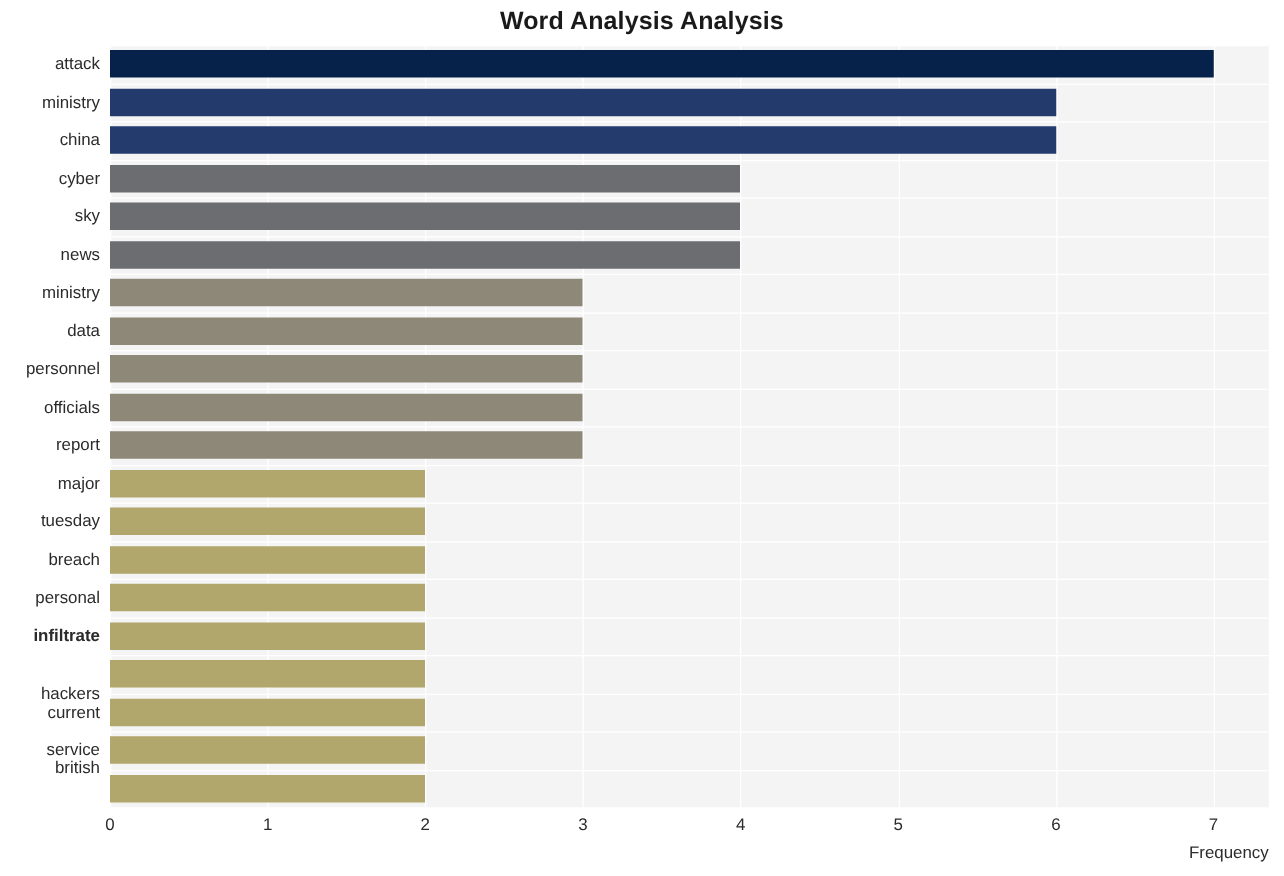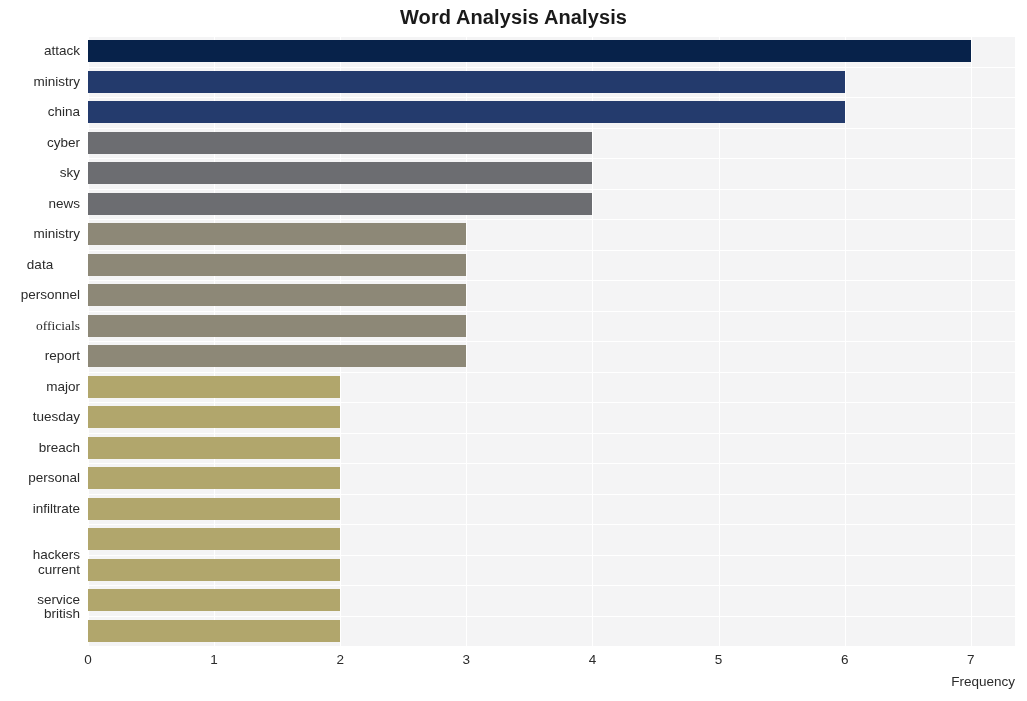--- a/index.html
+++ b/index.html
@@ -182,29 +182,29 @@
   </div>
 
   <div id="y-axis">
       <div class="ytick-label" style="top: 8.25px;">attack</div>
       <div class="ytick-label" style="top: 38.75px;">ministry</div>
       <div class="ytick-label" style="top: 69px;">china</div>
       <div class="ytick-label" style="top: 99.75px; padding-left: 36px;">cyber</div>
       <div class="ytick-label" style="top: 130.25px;">sky</div>
       <div class="ytick-label" style="top: 160.75px;">news</div>
       <div class="ytick-label" style="top: 191.25px;">ministry</div>
-      <div class="ytick-label" style="top: 221.75px; text-align: center;">data</div>
+      <div class="ytick-label" style="top: 221.75px;">data</div>
       <div class="ytick-label" style="top: 252.25px;">personnel</div>
-      <div class="ytick-label" style="top: 282.75px; font-family: Liberation Serif, serif;">officials</div>
+      <div class="ytick-label" style="top: 282.75px;">officials</div>
       <div class="ytick-label" style="top: 313.25px;">report</div>
       <div class="ytick-label" style="top: 343.75px;">major</div>
       <div class="ytick-label" style="top: 374.25px;">tuesday</div>
       <div class="ytick-label" style="top: 404.75px;">breach</div>
       <div class="ytick-label" style="top: 435.25px;">personal</div>
-      <div class="ytick-label" style="top: 465.75px;">infiltrate</div>
+      <div class="ytick-label" style="top: 465.75px; font-weight: bold;">infiltrate</div>
       <div class="ytick-label" style="top: 496.25px; margin-top: 16px;">hackers</div>
       <div class="ytick-label" style="top: 526.75px;">current</div>
       <div class="ytick-label" style="top: 557.25px;">service</div>
       <div class="ytick-label" style="top: 571px; padding-left: 32px;">british</div>
     </div>
 
   <div id="x-axis">
       <div class="xtick-label" style="left: 0px;">0</div>
       <div class="xtick-label" style="left: 126.122px;">1</div>
       <div class="xtick-label" style="left: 252.245px;">2</div>

